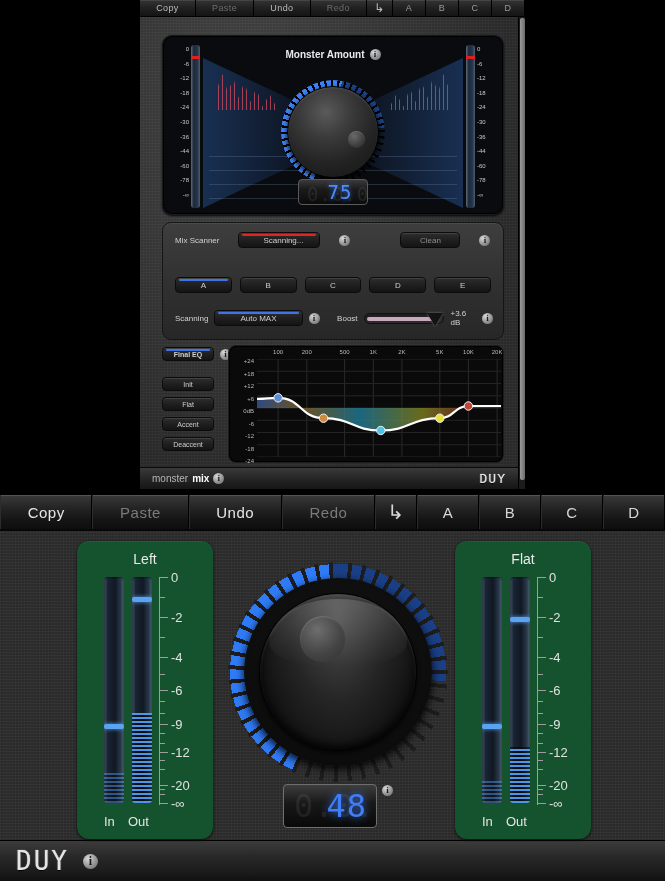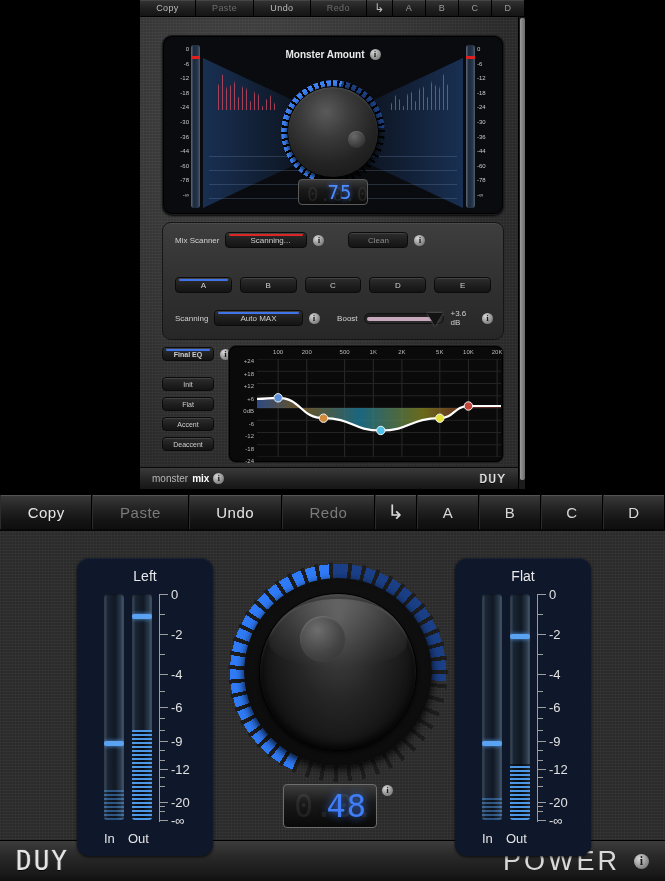--- a/index.html
+++ b/index.html
@@ -170,21 +170,21 @@
     border-radius:4px; border:1px solid #0b0b0b;
     background:linear-gradient(180deg,#2e2e2e,#1e1e1e 55%,#141414);
     box-shadow:inset 0 1px 0 rgba(255,255,255,.10);
     display:flex; align-items:center; justify-content:center;
     font-size:8px; color:#cfcfcf; position:relative;
   }
   .pbtn .topbar{ position:absolute; left:3px; right:3px; top:1px; height:2px; border-radius:1px;}
   .topbar.red{ background:#e02525; }
   .topbar.blue{ background:#3f74e8; }
 
-  #scan-row{ position:absolute; left:12px; top:9px; display:flex; align-items:center; gap:6px;}
+  #scan-row{ position:absolute; left:12px; top:9px; display:flex; align-items:center; gap:19px;}
   #scan-btn{ width:82px; height:16px;padding-left:8px; }
   #clean-btn{ width:60px; height:16px; color:#8d8d8d;}
   #mixtypes-lbl{ position:absolute; top:38px; left:0; right:0; text-align:center;
     display:flex; align-items:center; justify-content:center; gap:5px; font-size:8px;}
   #mixtypes-row{ position:absolute; left:12px; top:54px; right:12px; display:flex; gap:8px;}
   #mixtypes-row .pbtn{ flex:1 1 0; height:16px;}
   #dyn-row{ position:absolute; left:12px; top:86px; right:10px; display:flex; align-items:center; gap:6px;}
   #dyn-btn{ width:96px; height:16px; }
   #boost-track{
     width:88px; height:11px; border-radius:6px;
@@ -248,23 +248,22 @@
     box-shadow:inset 0 1px 0 rgba(255,255,255,.14);
     color:#e6e6e6;
   }
   #main-toolbar .mb.dim{ color:#7b7b7b; }
   #main-toolbar .mb.arrow{ flex:0 0 42px; font-size:20px; color:#d6d6d6;}
   #main-toolbar .mb.letter{ flex:0 0 62px; font-size:15px; color:#d6d6d6;}
 
   
   .meterbox{
     position:absolute; top:541px; width:136px; height:298px;
-    border-radius:12px; background:#0f172a;
+    border-radius:12px; background:#14532d;
     box-shadow:0 1px 3px rgba(0,0,0,.8), inset 0 1px 0 rgba(255,255,255,.05);
-    margin-top:17px;
   }
   #meter-left{ left:77px; }
   #meter-right{ left:455px; }
   .meterbox .mtitle{
     position:absolute; top:10px; left:0; right:0; text-align:center;
     font-size:14px; color:#e9e9e9;
   }
   .bar{
     position:absolute; top:36px; width:20px; height:226px;
     border-radius:4px 4px 3px 3px;
@@ -587,21 +586,20 @@
     <div class="mb dim">Redo</div>
     <div class="mb arrow">↳</div>
     <div class="mb letter">A</div>
     <div class="mb letter">B</div>
     <div class="mb letter">C</div>
     <div class="mb letter">D</div>
   </div>
 
   <div id="main-footer">
     <span class="duy">DUY</span>
-    <span id="power-word">POWER</span>
     <span class="infoicon" id="power-info"></span>
   </div>
 </div>
 
 <div class="meterbox" id="meter-left">
   <div class="mtitle">Left</div>
   <div class="bar bar-in">
       <div class="fill dim" style="top: 195.631px; height: 30.3687px;"></div>
       <div class="peak" style="top: 146.9px;"></div>
     </div>

